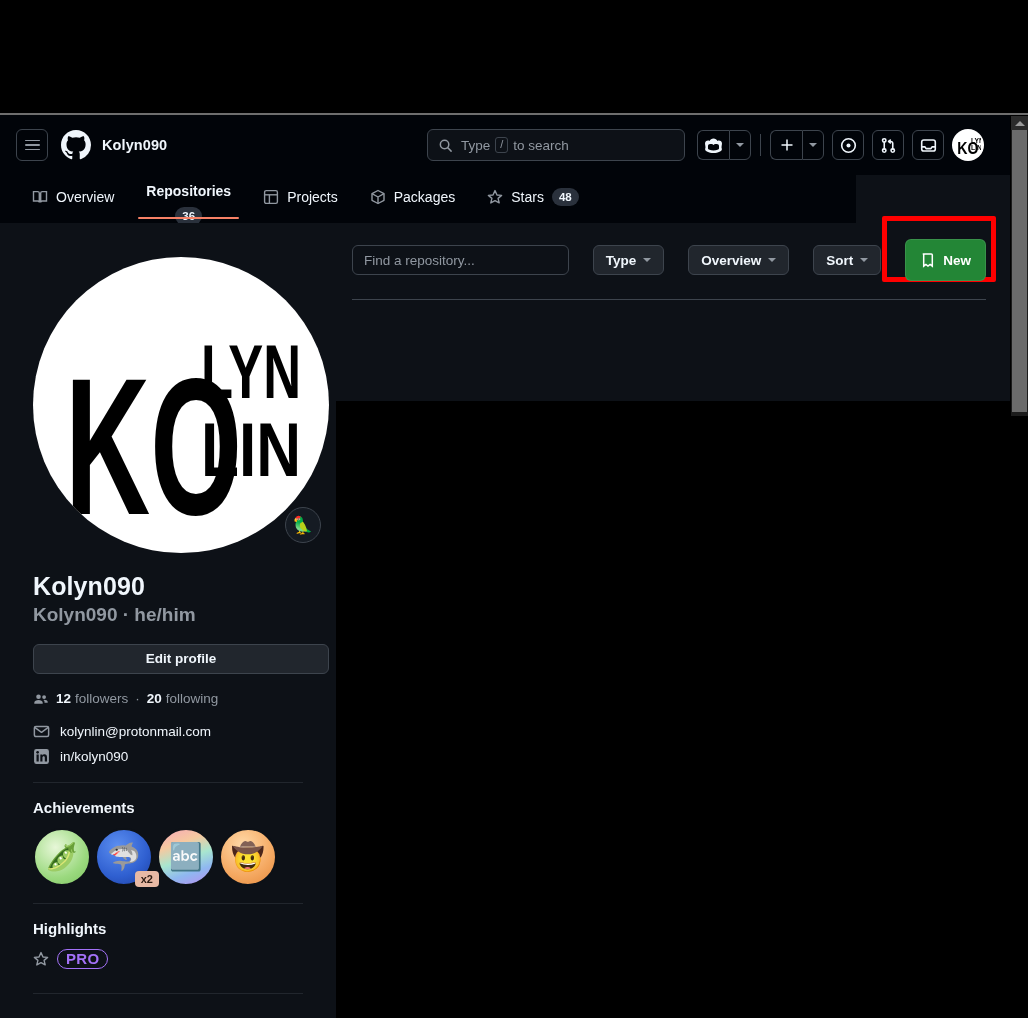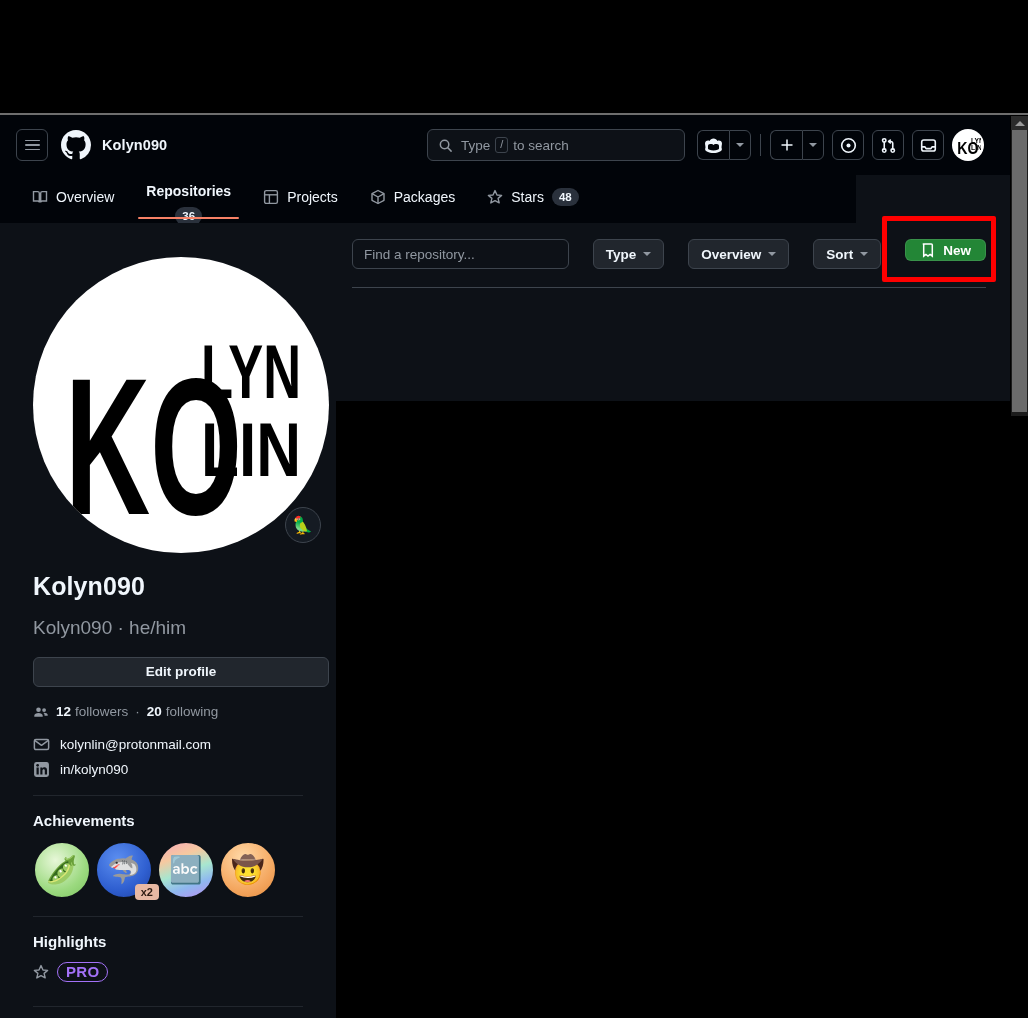--- a/index.html
+++ b/index.html
@@ -247,23 +247,23 @@
     margin-top: 18px;
     font-size: 25px;
     font-weight: 700;
     color: #f0f6fc;
     line-height: 1.25;
     letter-spacing: .1px;
   }
   .phandle {
     font-size: 19px;
     color: #9198a1;
-    font-weight: 400;
+    font-weight: 700;
     line-height: 1.3;
-    margin-top: 14px;
+    margin-top: 1px;
   }
 
   .edit-btn {
     margin-top: 16px;
     width: 296px; height: 30px;
     background: #21262d;
     border: 1px solid #3d444d;
     border-radius: 6px;
     color: #f0f6fc;
     font-size: 13.5px;
@@ -362,20 +362,21 @@
     position: absolute;
     left: 336px; top: 108px;
     width: 674px;
     height: 795px;
     background: #0d1117;
     padding: 16px 24px 0 16px;
   }
 
   .filter-bar {
     display: flex;
+    align-items: center;
     gap: 24px;
   }
 
   .find-input {
     width: 244px; height: 30px;
     background: #0d1117;
     border: 1px solid #3d444d;
     border-radius: 6px;
     color: #f0f6fc;
     font-size: 13.5px;
@@ -393,21 +394,21 @@
     color: #f0f6fc;
     font-size: 13.5px;
     font-weight: 600;
     font-family: "Liberation Sans", sans-serif;
     padding: 0 12px;
     display: flex; align-items: center; gap: 7px;
     cursor: pointer;
   }
 
   .new-btn {
-    height: 22px;
+    height: 42px;
     background: #238636;
     border: 1px solid rgba(255,255,255,.10);
     border-radius: 6px;
     color: #ffffff;
     font-size: 13.5px;
     font-weight: 600;
     font-family: "Liberation Sans", sans-serif;
     padding: 0 14px;
     display: flex; align-items: center; gap: 7px;
     cursor: pointer;

